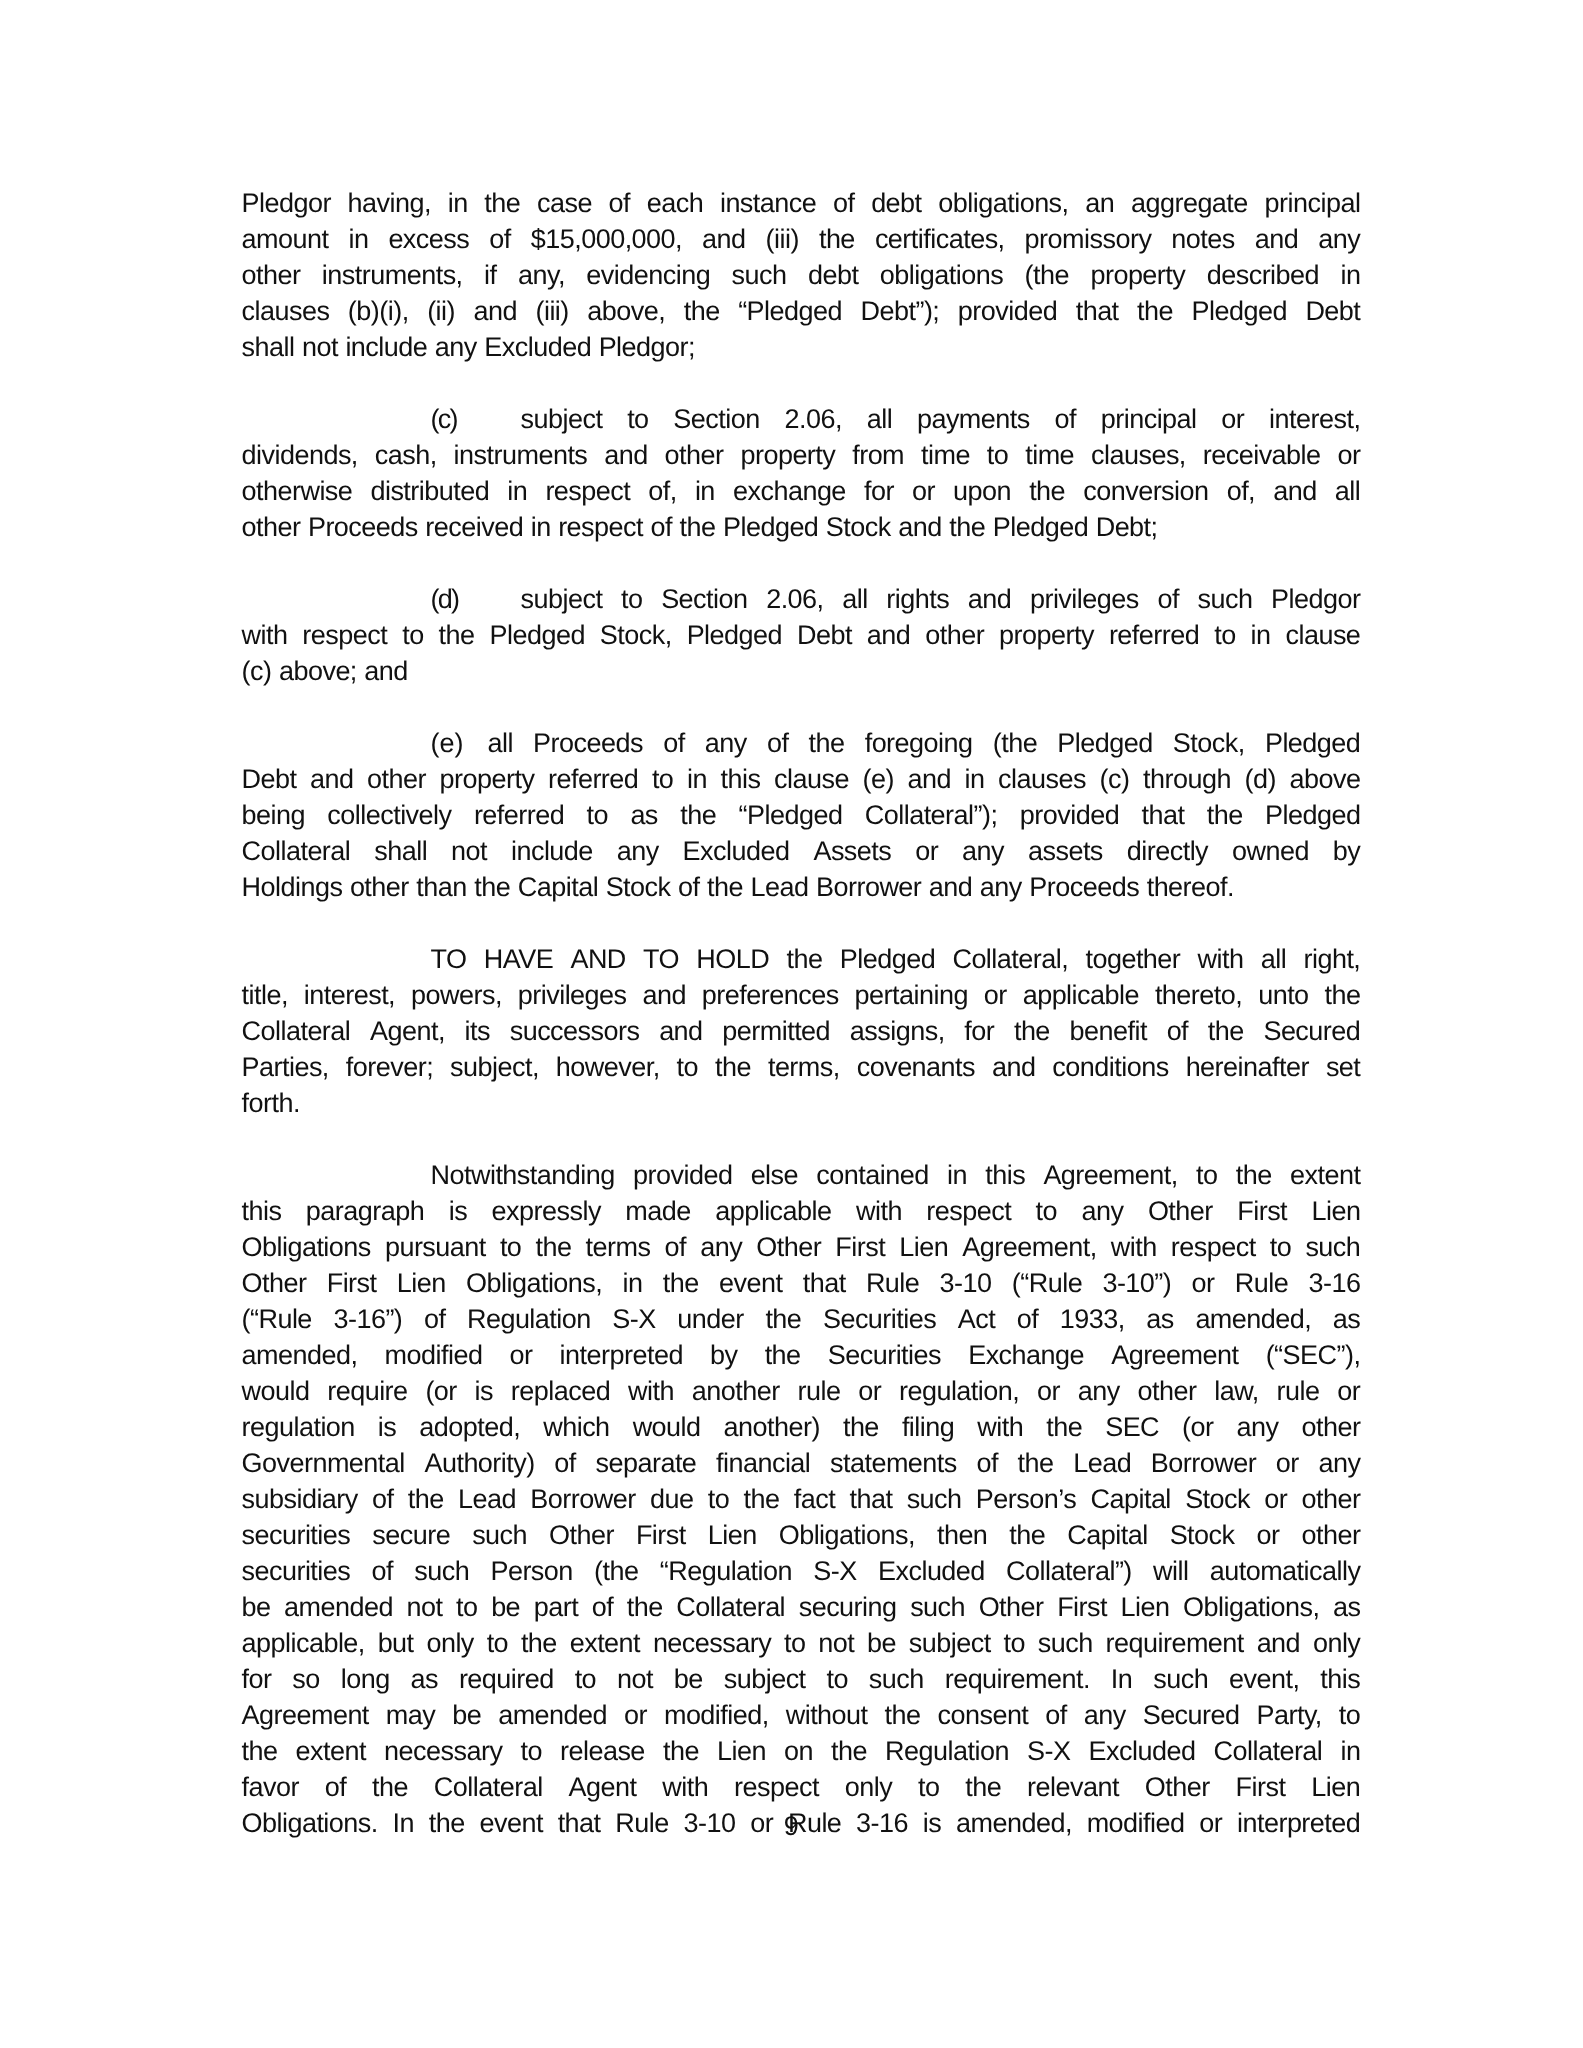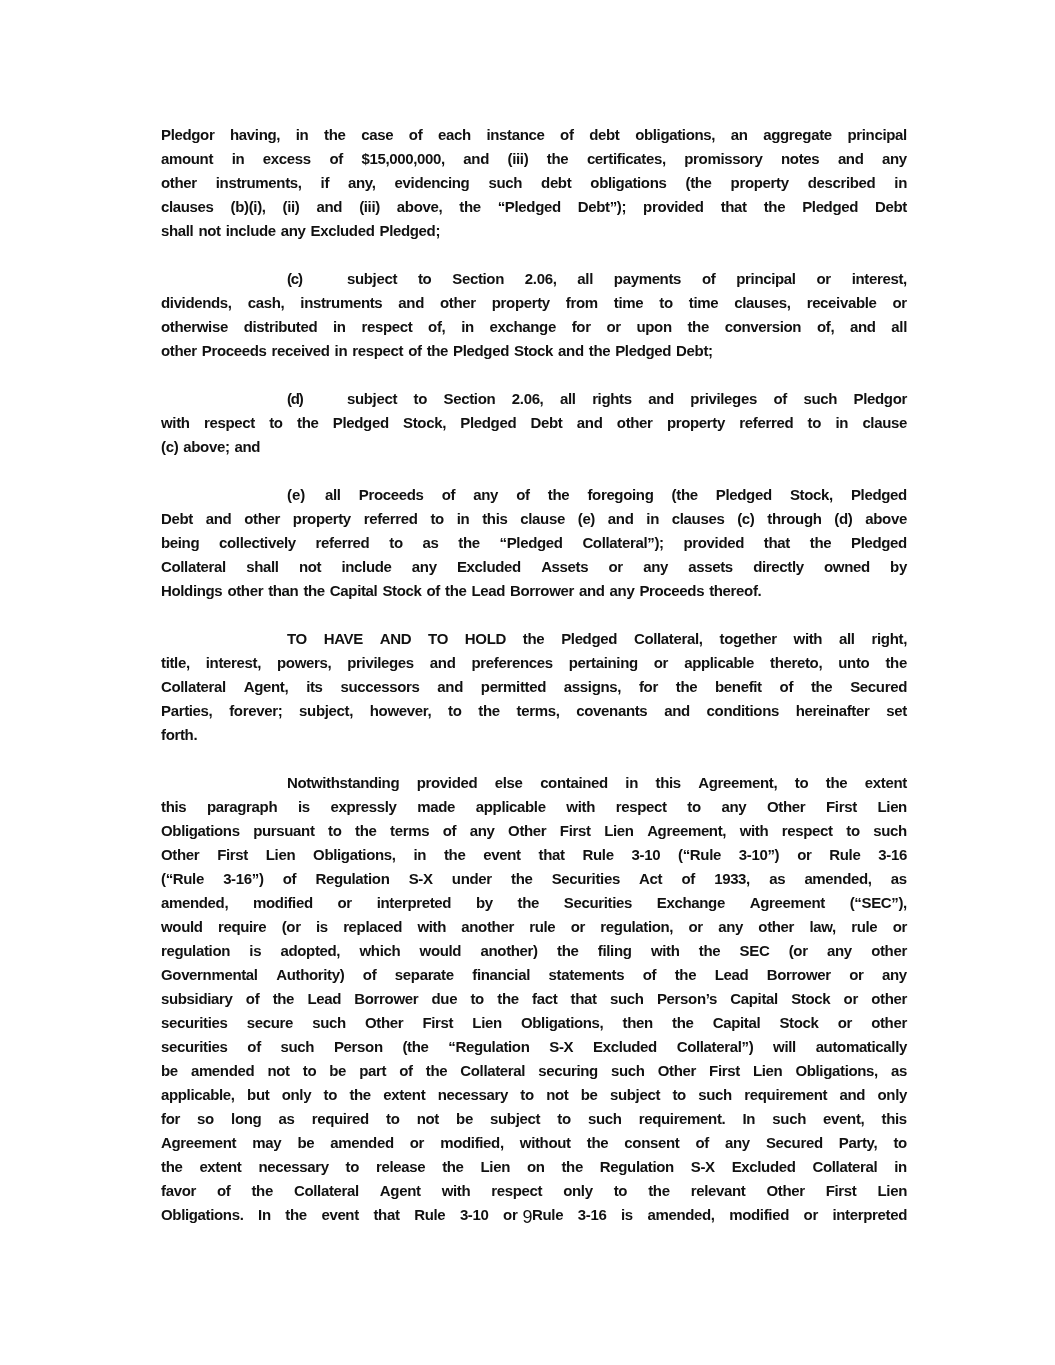--- a/index.html
+++ b/index.html
@@ -1,22 +1,21 @@
 <!DOCTYPE html>
 <html><head>
 <meta charset="utf-8">
 <style>
   html, body { margin: 0; padding: 0; background: #ffffff; }
   body { width: 1055px; height: 1365px; position: relative; overflow: hidden; }
   .page {
     position: absolute; left: 161px; top: 123px; width: 746px;
     font-family: "Liberation Sans", sans-serif;
-    font-size: 15px; line-height: 24px; color: #111111;
+    font-size: 18px; line-height: 24px; color: #111111;
     letter-spacing: -0.35px;
-    font-weight: bold;
   }
   .para { margin: 0 0 24px 0; }
   .jl { display: flex; justify-content: space-between; white-space: nowrap; height: 24px; }
   .jl.last { justify-content: flex-start; gap: 5px; }
   .indent { padding-left: 126px; }
   .label { display: inline-block; width: 60px; letter-spacing: -1.2px; }
   .page-number {
     position: absolute; left: 0; width: 1055px; top: 1207px; text-align: center;
     font-family: "Liberation Sans", sans-serif; font-size: 18px; color: #111111;
   }
@@ -87,21 +86,21 @@
         <span>the</span>
         <span>Pledged</span>
         <span>Debt</span>
       </div>
     <div class="jl last">
         <span>shall</span>
         <span>not</span>
         <span>include</span>
         <span>any</span>
         <span>Excluded</span>
-        <span>Pledged;</span>
+        <span>Pledgor;</span>
       </div>
   </div>
 
   <div class="para">
     <div class="jl indent">
       <span class="label">(c)</span>
       <span class="jl" style="flex:1">
           <span>subject</span>
           <span>to</span>
           <span>Section</span>

